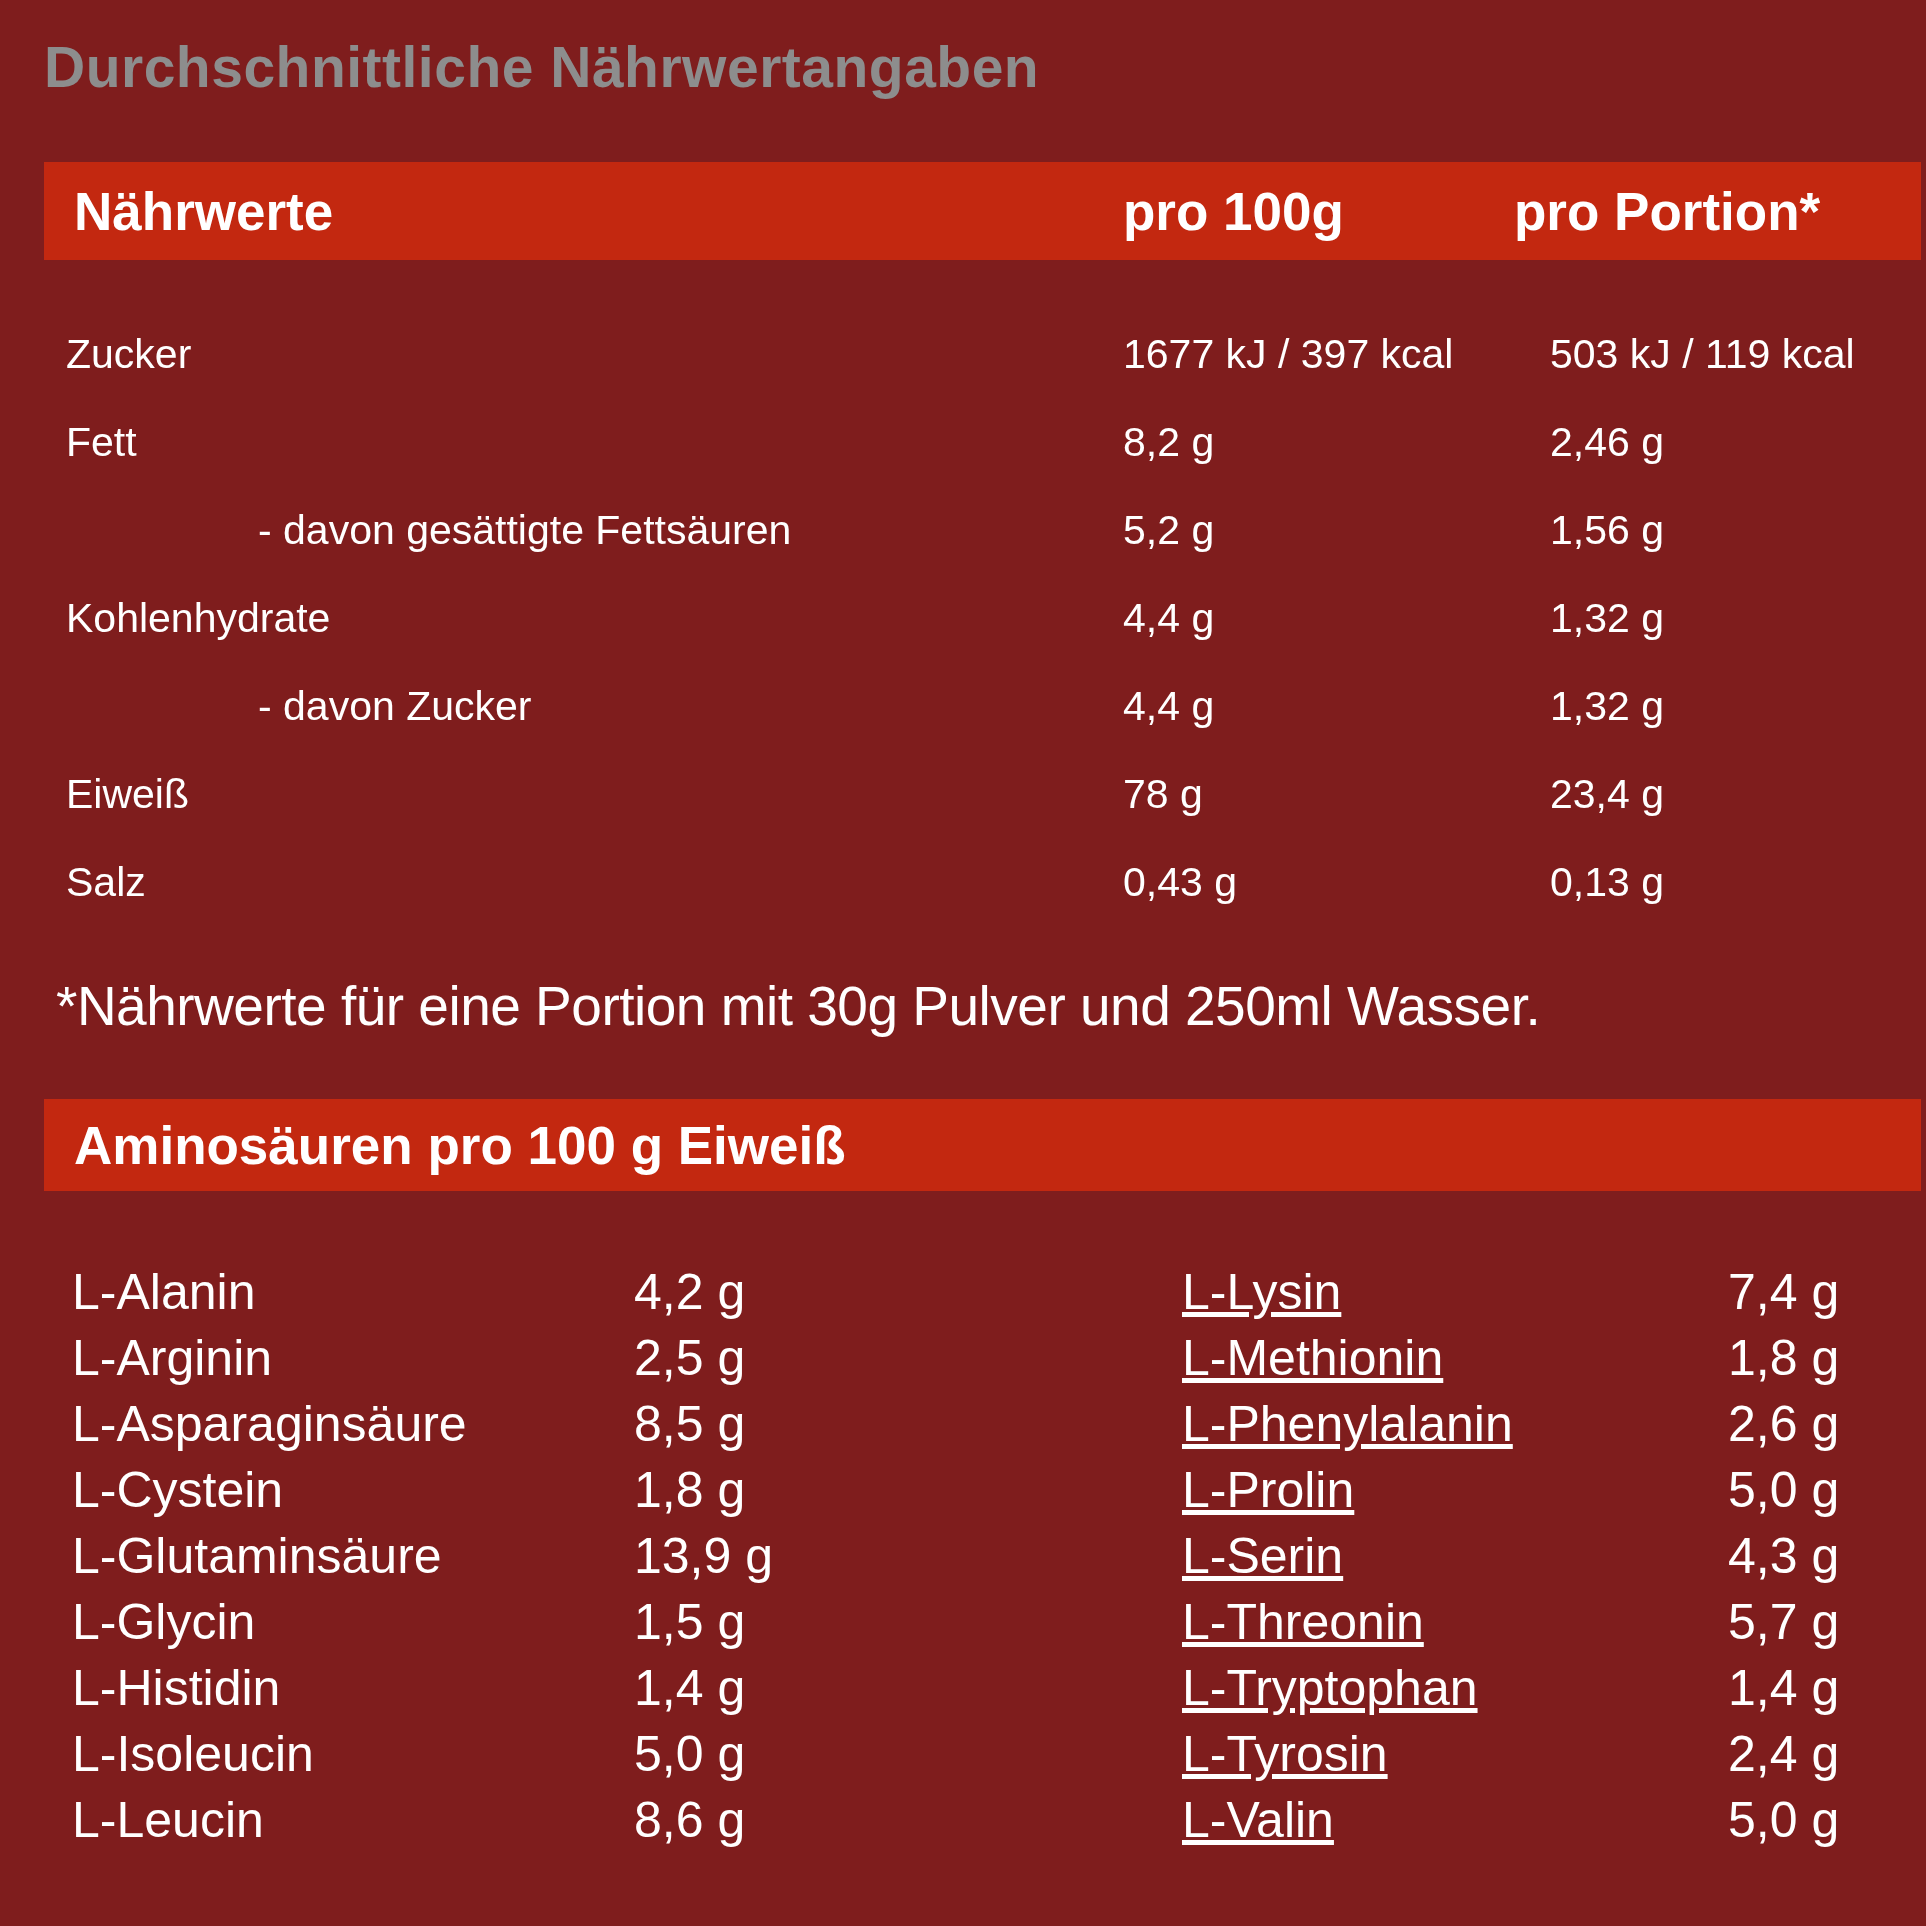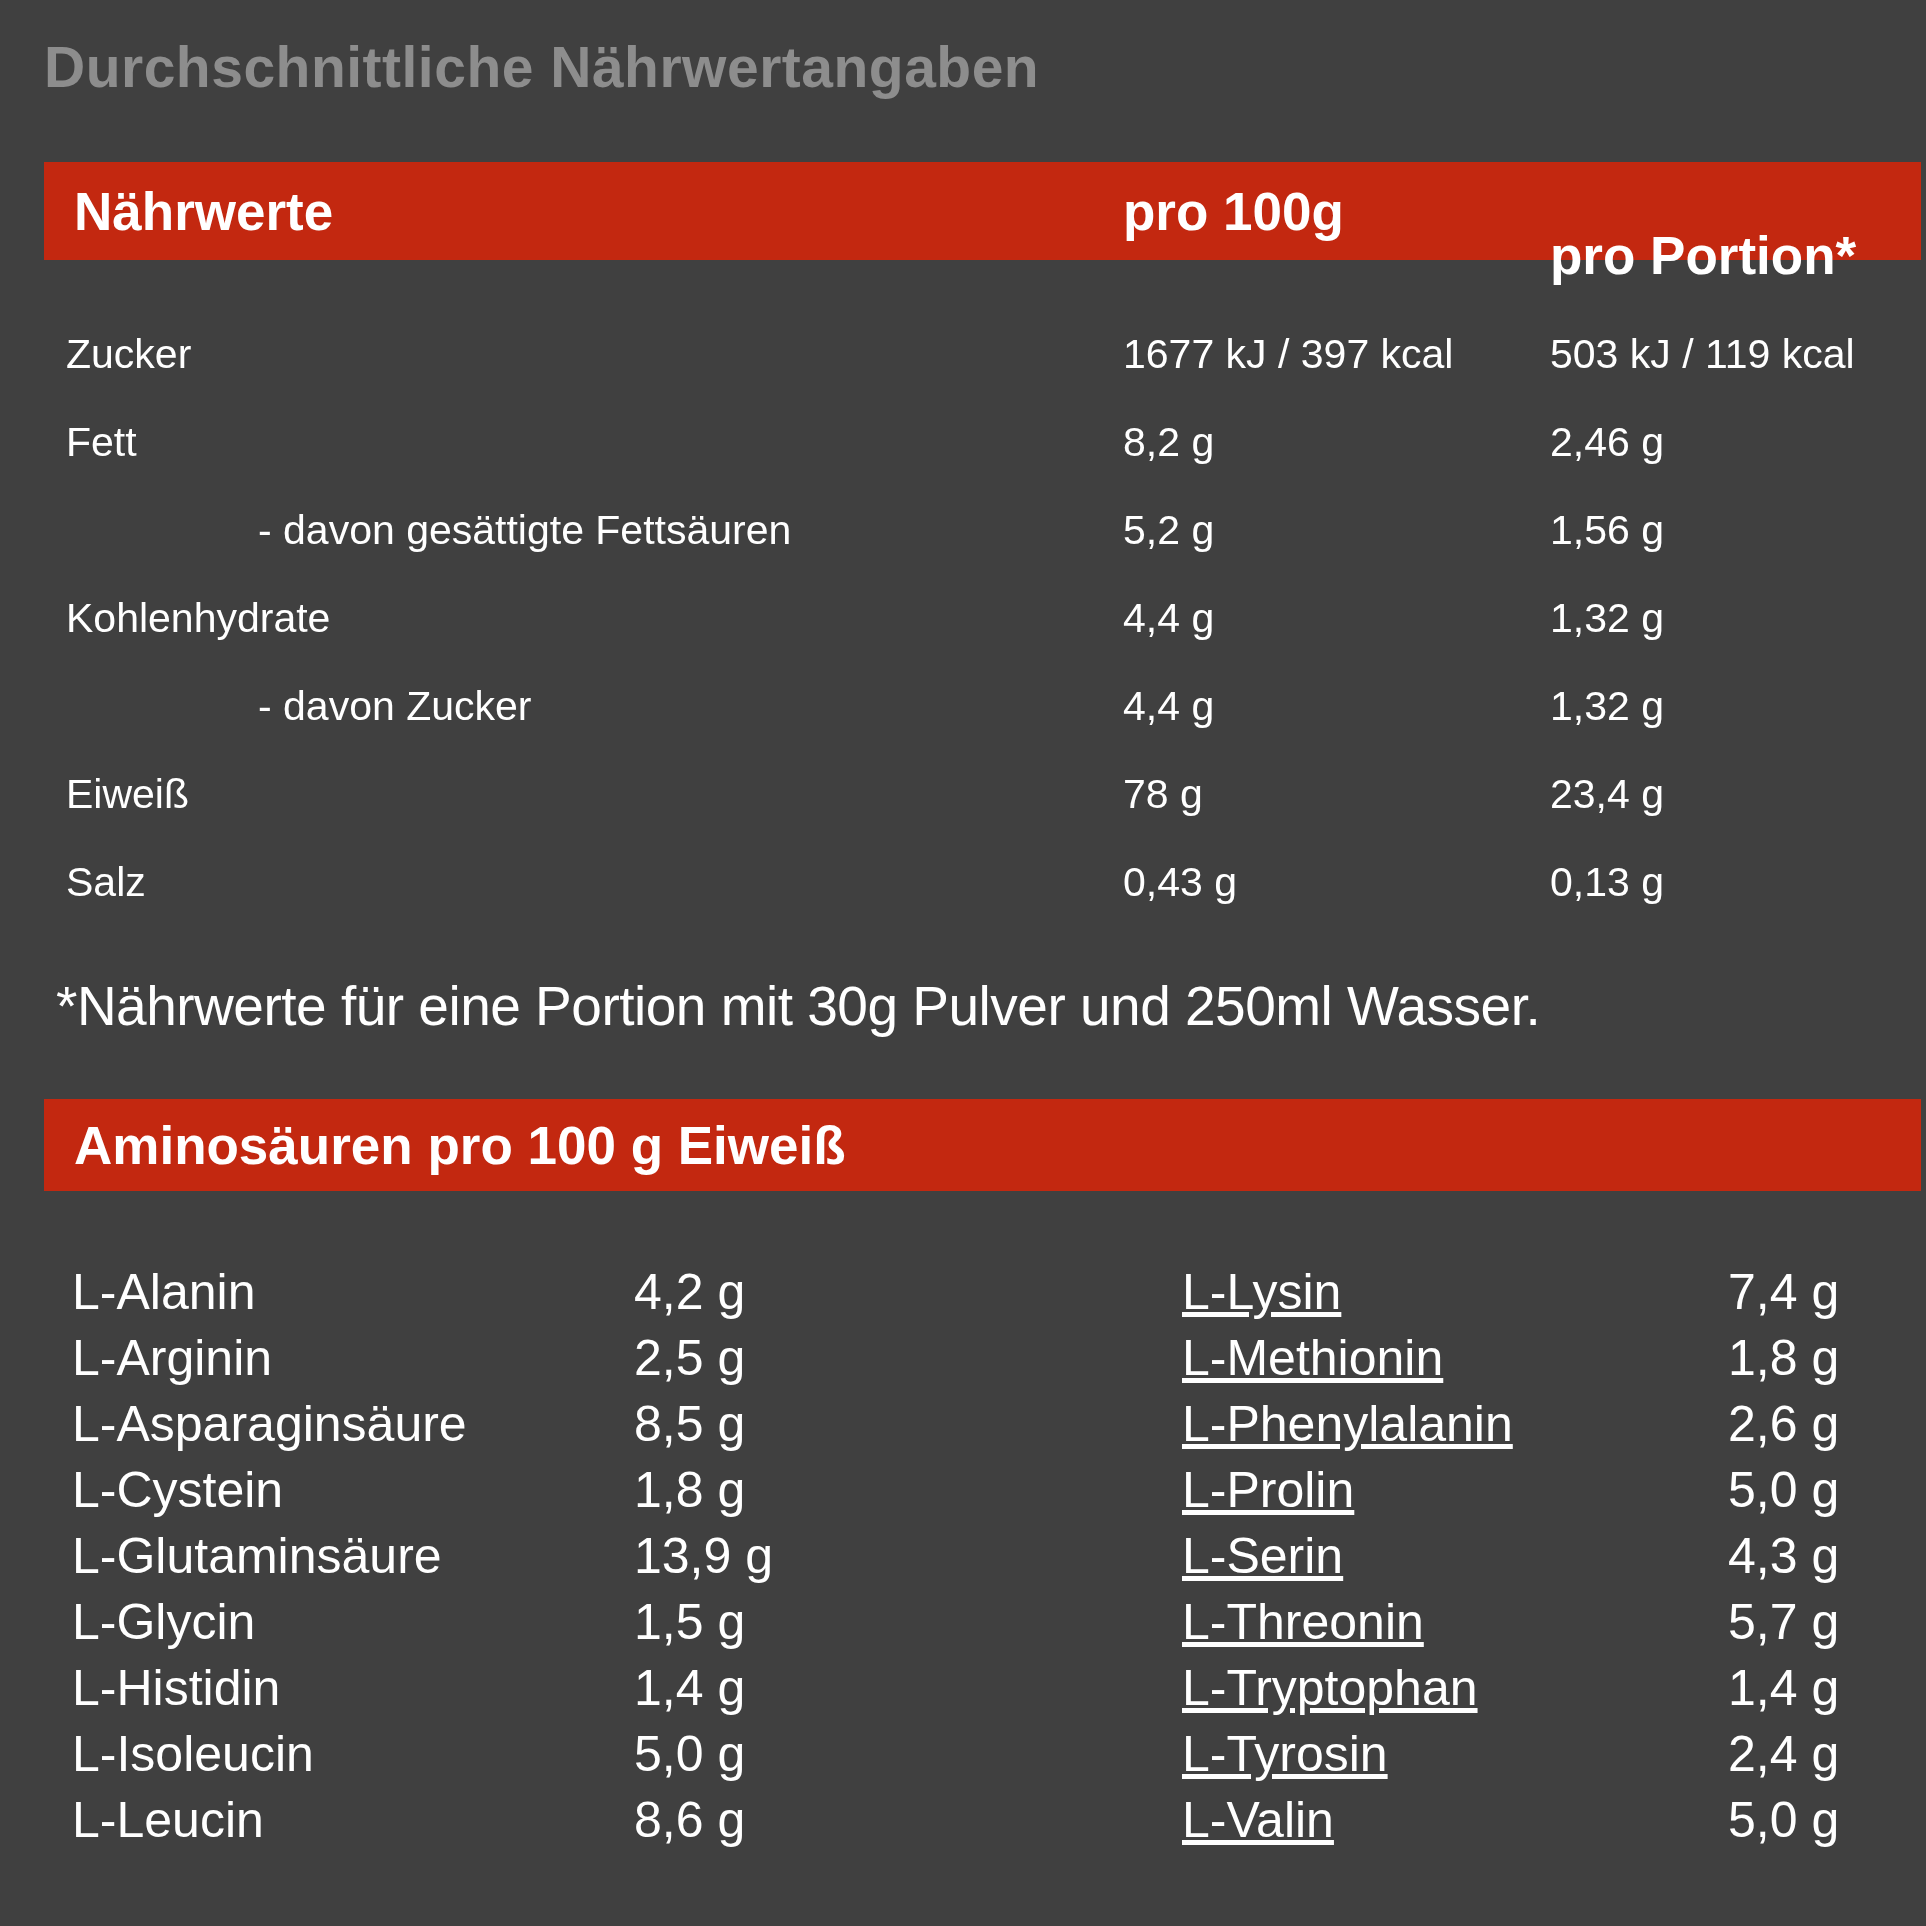--- a/index.html
+++ b/index.html
@@ -1,35 +1,35 @@
 <!DOCTYPE html>
 <html><head>
 <meta charset="utf-8">
 <style>
   html, body { margin:0; padding:0; background:#181818; }
   .page {
-    position:relative; width:1927px; height:1927px; background:#404040;
+    position:relative; width:1927px; height:1927px; background:#7f1d1d;
     font-family:"Liberation Sans", sans-serif; color:#ffffff; overflow:hidden;
   }
   .page-title {
     position:absolute; left:44px; top:34px;
     font-size:57px; font-weight:bold; color:#8d8d8d; letter-spacing:0.5px;
   }
   .bar {
     position:absolute; left:44px; width:1877px; background:#c32810;
   }
   .bar1 { top:162px; height:98px; }
   .bar2 { top:1099px; height:92px; }
   .bar span {
     position:absolute; top:50%; transform:translateY(-50%);
     font-weight:bold; font-size:53px; color:#ffffff; white-space:nowrap;
   }
   .bar .c1 { left:30px; }
   .bar .c2 { left:1079px; }
-  .bar .c3 { left:1506px;margin-top:44px; }
+  .bar .c3 { left:1470px; }
   .ntable {
     position:absolute; left:44px; top:310px; width:1877px;
   }
   .nrow {
     position:relative; height:88px; display:flex; align-items:center;
     font-size:41px; color:#ffffff; white-space:nowrap;
   }
   .nrow .label { padding-left:22px; }
   .nrow.indent .label { padding-left:214px; }
   .nrow .v1 { position:absolute; left:1079px; top:50%; transform:translateY(-50%); }

